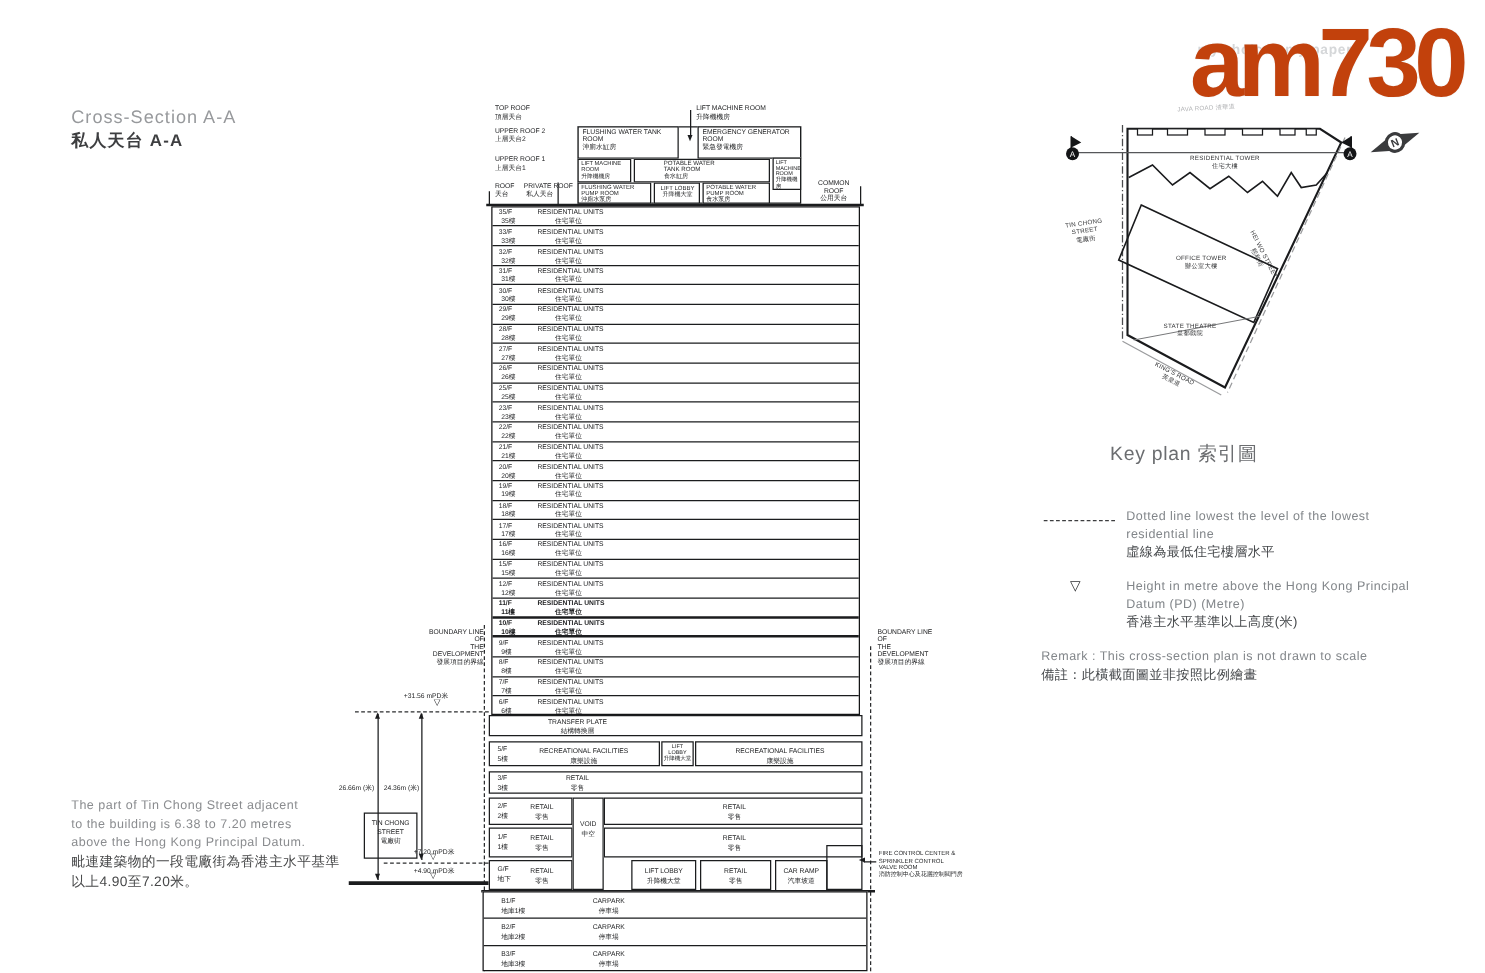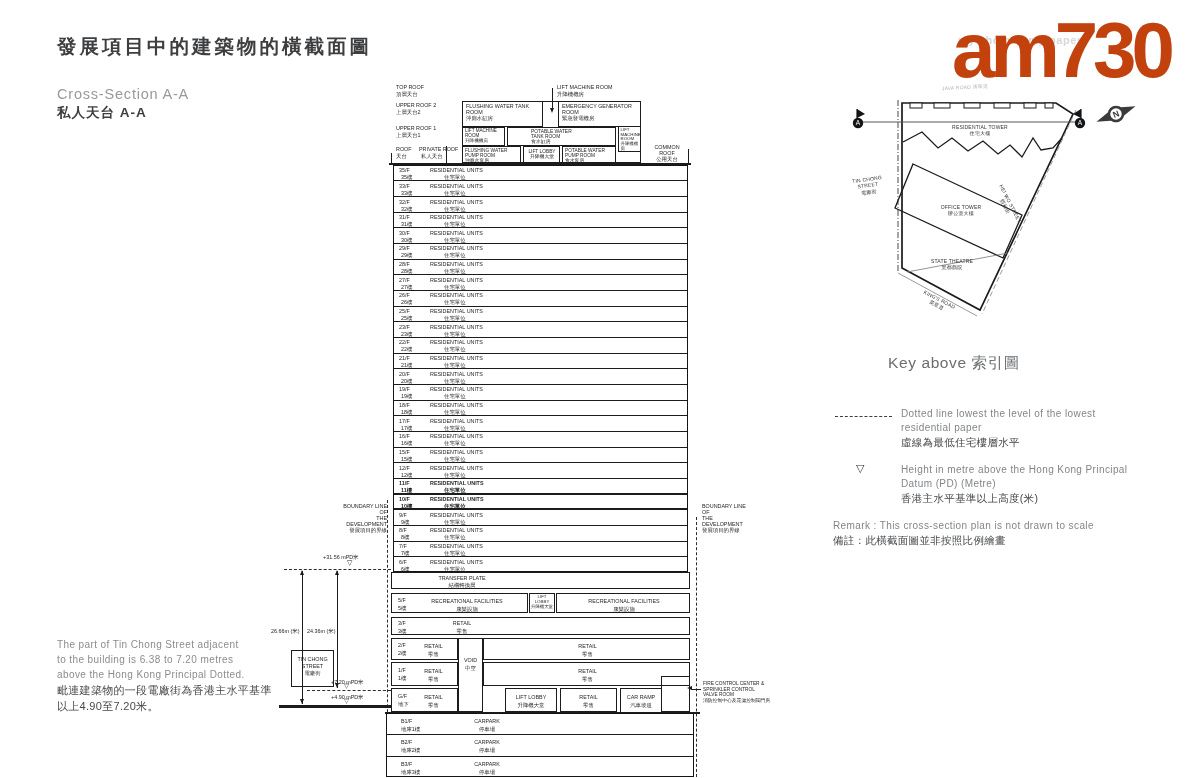--- a/index.html
+++ b/index.html
@@ -61,28 +61,27 @@
   <div class="wm-logo">am730</div>
   <svg class="abs" style="left:1093px;top:96px;z-index:2;" width="46" height="36" viewBox="0 0 46 36">
     <g transform="rotate(-22 23 18)">
       <polygon points="2,18 19,12.5 19,23.5" fill="#3a3b3d"></polygon>
       <polygon points="44,18 27,12.5 27,23.5" fill="#3a3b3d"></polygon>
       <circle cx="23" cy="18" r="7" fill="#ffffff" stroke="#3a3b3d" stroke-width="2.6"></circle>
       <text x="23" y="21" text-anchor="middle" font-size="8.5" font-weight="bold" fill="#3a3b3d" font-family="Liberation Sans, sans-serif">N</text>
     </g>
   </svg>
 
-  <div class="title-zh">發展項目中的建築物的橫截面圖</div>
   <div class="sec-en">Cross-Section A-A</div>
   <div class="sec-zh">私人天台 A-A</div>
 
   <div class="note">
     <span class="en">The part of Tin Chong Street adjacent</span>
     <span class="en">to the building is 6.38 to 7.20 metres</span>
-    <span class="en">above the Hong Kong Principal Dotted.</span>
+    <span class="en">above the Hong Kong Principal Datum.</span>
     <span class="zh">毗連建築物的一段電廠街為香港主水平基準</span>
     <span class="zh">以上4.90至7.20米。</span>
   </div>
 
   <div class="t" style="left:396px;top:84px;">TOP ROOF</div>
   <div class="t" style="left:396px;top:91px;">頂層天台</div>
   <div class="t" style="left:396px;top:102px;">UPPER ROOF 2</div>
   <div class="t" style="left:396px;top:109px;">上層天台2</div>
   <div class="t" style="left:396px;top:125px;">UPPER ROOF 1</div>
   <div class="t" style="left:396px;top:132px;">上層天台1</div>
@@ -524,26 +523,26 @@
     </div>
     <div class="kp" style="left:70px;top:216px;width:56px;transform:rotate(27deg);">
       <span>KING'S ROAD</span>
       <span>英皇道</span>
     </div>
     <div class="kp" style="left:90px;top:4px;width:70px;color:#b3b4b6;transform:rotate(-3deg);">
       <span>JAVA ROAD 渣華道</span>
     </div>
   </div>
 
-  <div class="abs" style="left:888px;top:353px;font-size:15.5px;color:#6b6d70;letter-spacing:.6px;">Key above 索引圖</div>
+  <div class="abs" style="left:888px;top:353px;font-size:15.5px;color:#6b6d70;letter-spacing:.6px;">Key plan 索引圖</div>
 
   <div class="abs" style="left:835px;top:416px;width:57px;border-top:1.8px dashed #3c3d3f;"></div>
   <div class="abs" style="left:901px;top:407px;">
     <span class="lg-en">Dotted line lowest the level of the lowest</span>
-    <span class="lg-en">residential paper</span>
+    <span class="lg-en">residential line</span>
     <span class="lg-zh">虛線為最低住宅樓層水平</span>
   </div>
   <div class="abs" style="left:856px;top:462px;font-size:11px;color:#2f3133;">▽</div>
   <div class="abs" style="left:833px;top:519px;">
     <span class="lg-en">Remark : This cross-section plan is not drawn to scale</span>
     <span class="lg-zh">備註：此橫截面圖並非按照比例繪畫</span>
   </div>
   <div class="abs" style="left:901px;top:463px;">
     <span class="lg-en">Height in metre above the Hong Kong Principal</span>
     <span class="lg-en">Datum (PD) (Metre)</span>

